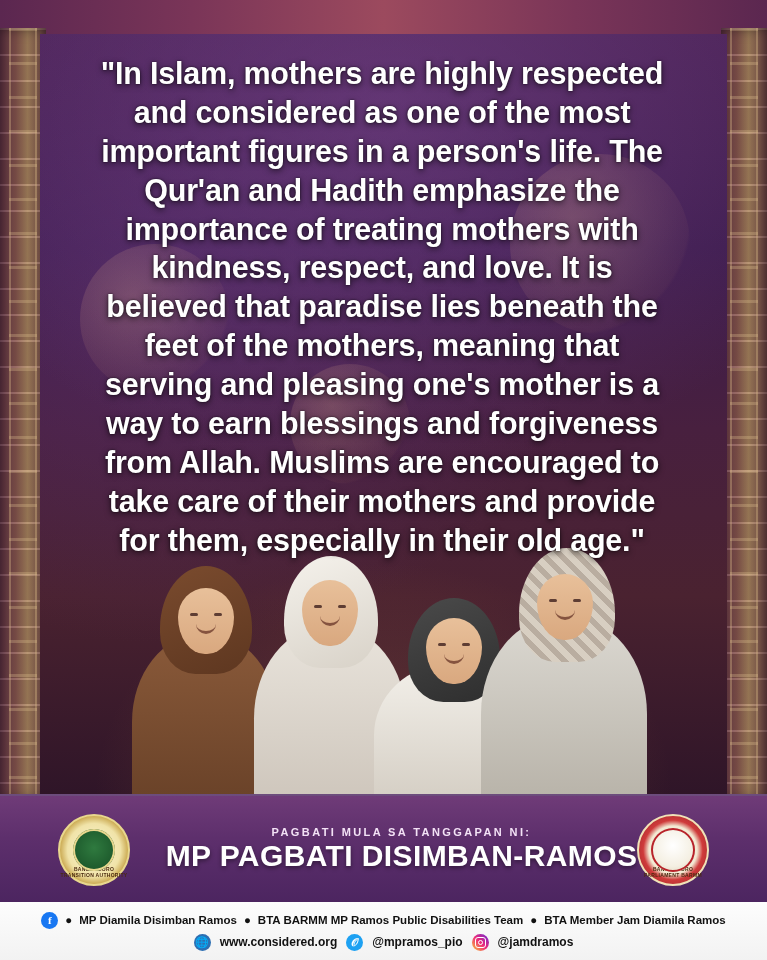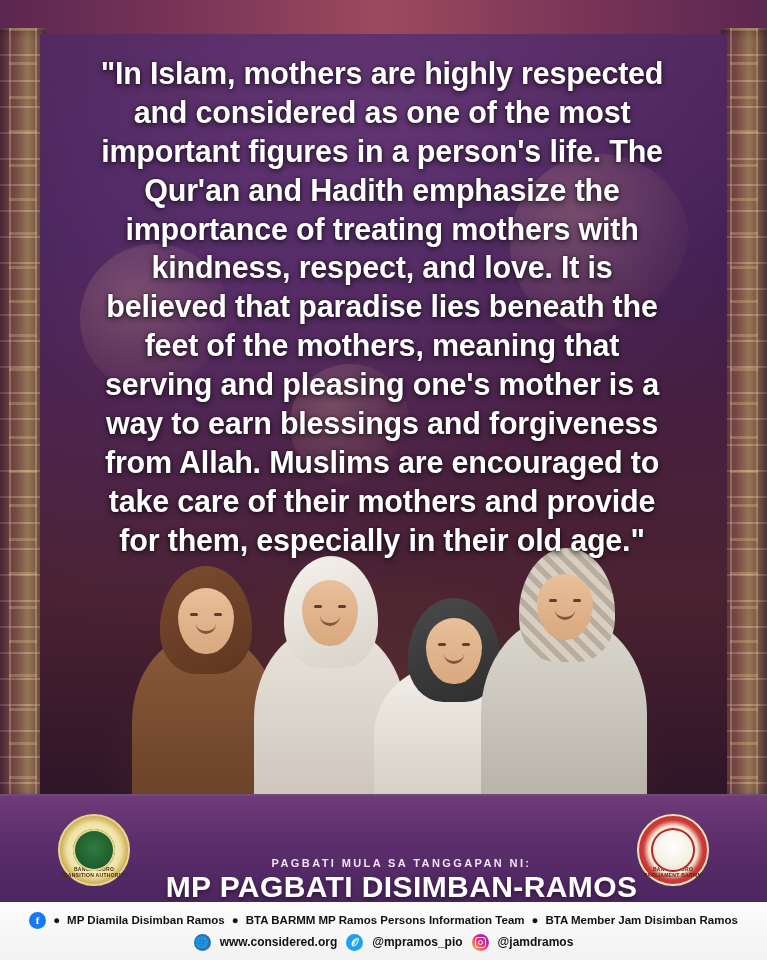--- a/index.html
+++ b/index.html
@@ -136,21 +136,21 @@
     position: absolute;
     left: 0; bottom: 58px;
     width: 767px; height: 106px;
     background: linear-gradient(180deg,#6f3b78 0%, #5d2f6c 40%, #4c2560 100%);
     border-top: 2px solid rgba(255,255,255,0.18);
   }
   .banner-inner {
     position: absolute;
     left: 0; top: 0; right: 0; bottom: 0;
     display: flex;
-    align-items: flex-end;
+    align-items: center;
     justify-content: center;
     margin-left: 36px;
   }
   .banner-text {
     text-align: center;
     color: #ffffff;
     padding: 0 10px;
   }
   .pagbati {
     font-size: 11px;
@@ -345,23 +345,23 @@
       </div>
     </div>
   </div>
 
   <div class="footer">
     <div class="footer-row">
       <span class="ico ico-fb">f</span>
       <span class="sep">●</span>
       <span>MP Diamila Disimban Ramos</span>
       <span class="sep">●</span>
-      <span>BTA BARMM MP Ramos Persons Information Team</span>
+      <span>BTA BARMM MP Ramos Public Disabilities Team</span>
       <span class="sep">●</span>
-      <span>BTA Member Jam Disimban Ramos</span>
+      <span>BTA Member Jam Diamila Ramos</span>
     </div>
     <div class="footer-row second">
       <span class="ico ico-web">🌐</span>
       <span>www.considered.org</span>
       <span class="ico ico-tw">𝒪</span>
       <span>@mpramos_pio</span>
       <span class="ico ico-ig">
           <span></span>
         </span>
       <span>@jamdramos</span>

